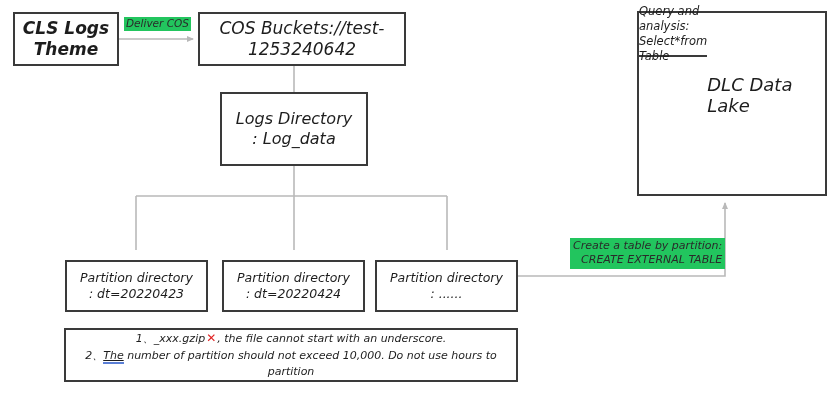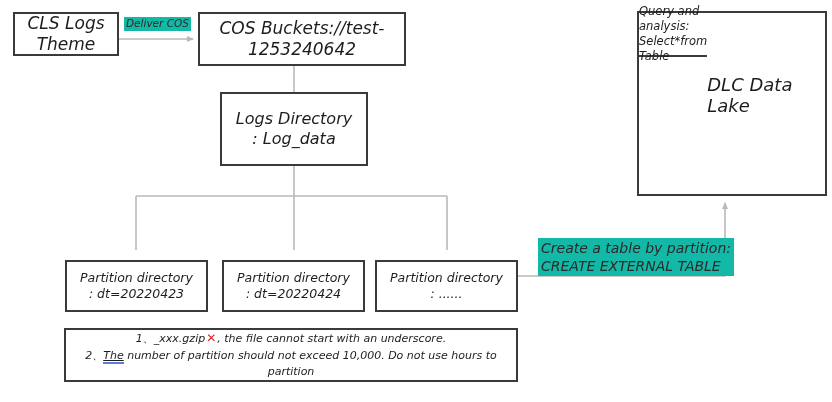--- a/index.html
+++ b/index.html
@@ -24,21 +24,21 @@
     justify-content:center;
     text-align:center;
     font-style:italic;
     color:#1d1d1d;
     line-height:1.25;
     z-index:2;
   }
   .box .ln{display:block;white-space:nowrap;}
 
   
-  #box-cls      {left:13px; top:12px;  width:106px; height:44px; font-size:17px;}
+  #box-cls      {left:13px; top:12px;  width:106px; height:54px; font-size:17px;font-weight:bold;}
   #box-cos      {left:198px;top:12px;  width:208px; height:54px; font-size:17px;}
   #box-logsdir  {left:220px;top:92px;  width:148px; height:74px; font-size:16px;}
 
   .partition{top:260px;height:52px;width:143px;font-size:12.5px;text-align:right;}
   #box-part-1{left:65px;}
   #box-part-2{left:222px;}
   #box-part-3{left:375px;}
 
   #box-note{
     left:64px;top:328px;width:454px;height:54px;
@@ -68,26 +68,26 @@
   }
   #dlc-body{
     flex:1 1 auto;display:flex;align-items:center;justify-content:center;
     font-style:italic;font-size:18px;color:#1d1d1d;
     padding-bottom:46px;
     margin-top:28px;
   }
 
   
   .edge-label{
-    position:absolute;z-index:3;background:#14b8a6;
-    font-style:italic;color:#2a2a2a;text-align:left;line-height:1.3;
+    position:absolute;z-index:3;background:#22c55e;
+    font-style:italic;color:#2a2a2a;text-align:right;line-height:1.3;
     white-space:nowrap;
   }
   #label-deliver{left:124px;top:17px;font-size:10.5px;padding:0 2px;}
-  #label-createtable{left:538px;top:238px;font-size:14px;padding:1px 3px;}
+  #label-createtable{left:570px;top:238px;font-size:11px;padding:1px 3px;}
   #label-createtable .ln{display:block;}
 </style>
 </head>
 <body>
 
 <div id="canvas">
 
   <svg class="wires" viewBox="0 0 832 402" xmlns="http://www.w3.org/2000/svg">
     <defs>
       <marker id="arrowR" markerWidth="7" markerHeight="7" refX="6" refY="3" orient="auto" markerUnits="userSpaceOnUse">

